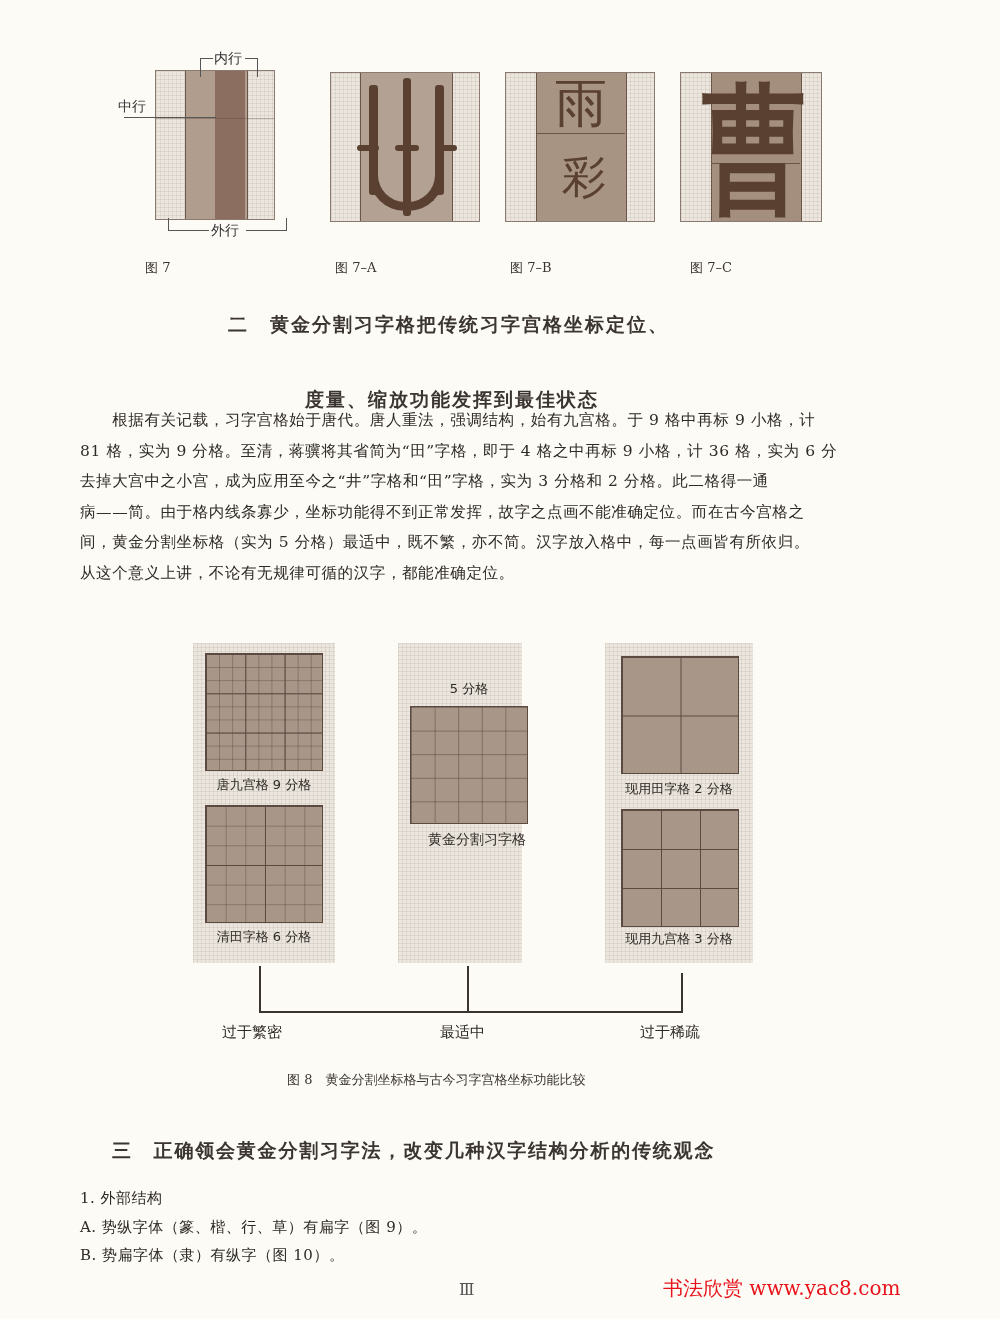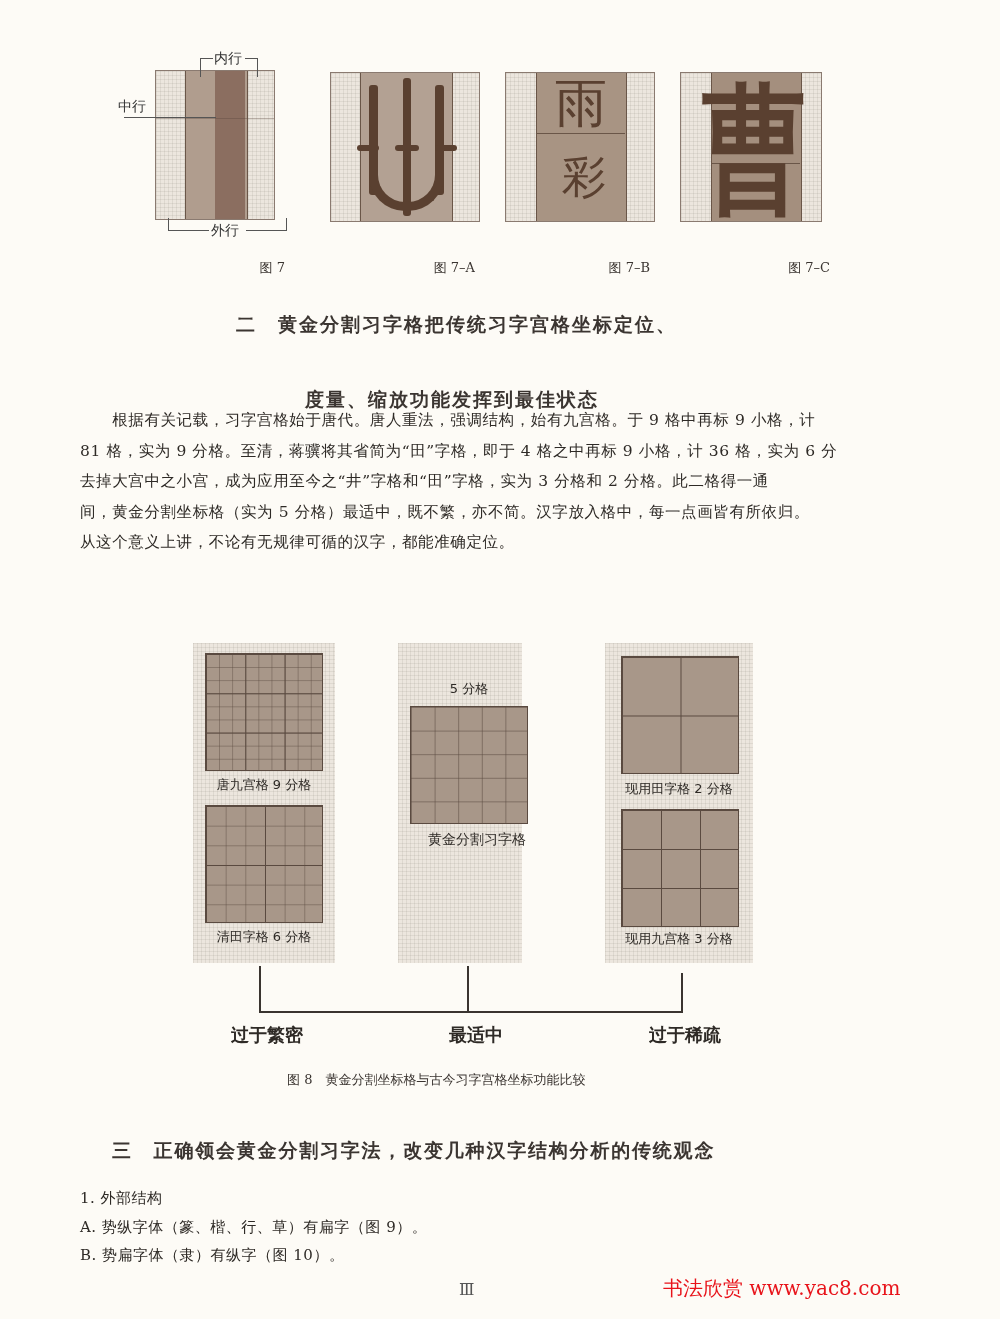--- a/index.html
+++ b/index.html
@@ -19,35 +19,35 @@
     background-size: 4px 4px;
   }
   .paper-dark {
     background-color: #a89789;
     background-image:
       linear-gradient(rgba(120,100,90,0.18) 1px, transparent 1px),
       linear-gradient(90deg, rgba(120,100,90,0.18) 1px, transparent 1px);
     background-size: 4px 4px;
   }
   .fig7-box { border: 1px solid #8a7a70; box-sizing: border-box; }
-  .fig-caption { font-size: 13px; color: #3a3430; text-align: right; width: 140px; }
+  .fig-caption { font-size: 13px; color: #3a3430; text-align: left; width: 140px; }
   .label-sans { font-family: "DejaVu Sans", sans-serif; font-size: 14px; color: #333; }
   .heading {
     font-family: "DejaVu Sans", sans-serif; font-weight: bold; font-size: 19px;
     color: #3b3531; letter-spacing: 2px;
   }
   .para {
     font-size: 15.5px; line-height: 30.5px; letter-spacing: 0.6px; color: #2e2a26;
     text-align: justify;
   }
   .para p { margin: 0; }
   .grid-box { border: 1px solid #5a4a40; box-sizing: border-box; position: absolute; }
   .panel-label { font-family: "DejaVu Sans", sans-serif; font-size: 13px; color: #2e2a26; text-align: center; position: absolute; }
   .line { background: #3a3430; position: absolute; }
-  .bracket-label { font-family: "DejaVu Sans", sans-serif; font-size: 18px; font-weight: bold; color: #2e2a26; position: absolute; margin-left: 9px; }
+  .bracket-label { font-family: "DejaVu Sans", sans-serif; font-size: 15px; font-weight: normal; color: #2e2a26; position: absolute; }
   .body-line { font-size: 15px; color: #2e2a26; position: absolute; letter-spacing: 0.5px; }
   .watermark { font-family: "DejaVu Serif", serif; color: #e8131a; font-size: 20px; position: absolute; }
   .stroke { position: absolute; background: #5a4030; border-radius: 3px; }
 </style>
 </head>
 <body>
 
 <div>
 
   <div class="abs paper fig7-box" style="left:155px;top:70px;width:120px;height:150px;">
@@ -88,27 +88,28 @@
     <div class="abs" style="left:30px;top:90px;width:89px;height:1px;background:#6a5648;"></div>
     <div class="abs" style="left:18px;top:4px;width:110px;height:144px;font-family:'DejaVu Sans',sans-serif;font-weight:bold;font-size:104px;line-height:144px;color:#5a4030;text-align:center;transform:scaleY(1.3);">曹</div>
   </div>
 
   <div class="abs fig-caption" style="left:145px;top:259px;">图 7</div>
   <div class="abs fig-caption" style="left:335px;top:259px;">图 7–A</div>
   <div class="abs fig-caption" style="left:510px;top:259px;">图 7–B</div>
   <div class="abs fig-caption" style="left:690px;top:259px;">图 7–C</div>
 </div>
 
-<div class="abs heading" style="left:228px;top:312px;margin-left:8px;">二　黄金分割习字格把传统习字宫格坐标定位、</div>
+<div class="abs heading" style="left:228px;top:312px;">二　黄金分割习字格把传统习字宫格坐标定位、</div>
 <div class="abs heading" style="left:305px;top:343px;margin-top:44px;">度量、缩放功能发挥到最佳状态</div>
 
 <div class="abs para" style="left:80px;top:405px;width:840px;">
   <p>　　根据有关记载，习字宫格始于唐代。唐人重法，强调结构，始有九宫格。于 9 格中再标 9 小格，计</p>
   <p>81 格，实为 9 分格。至清，蒋骥将其省简为“田”字格，即于 4 格之中再标 9 小格，计 36 格，实为 6 分</p>
   <p>去掉大宫中之小宫，成为应用至今之“井”字格和“田”字格，实为 3 分格和 2 分格。此二格得一通</p>
+  <p>病——简。由于格内线条寡少，坐标功能得不到正常发挥，故字之点画不能准确定位。而在古今宫格之</p>
   <p>间，黄金分割坐标格（实为 5 分格）最适中，既不繁，亦不简。汉字放入格中，每一点画皆有所依归。</p>
   <p>从这个意义上讲，不论有无规律可循的汉字，都能准确定位。</p>
 </div>
 
 <div>
 
   <div class="abs paper" style="left:193px;top:643px;width:142px;height:320px;">
     <div class="grid-box paper-dark" style="left:12px;top:10px;width:118px;height:118px;
       background-image:
         linear-gradient(#5a4a40 1px, transparent 1px),

